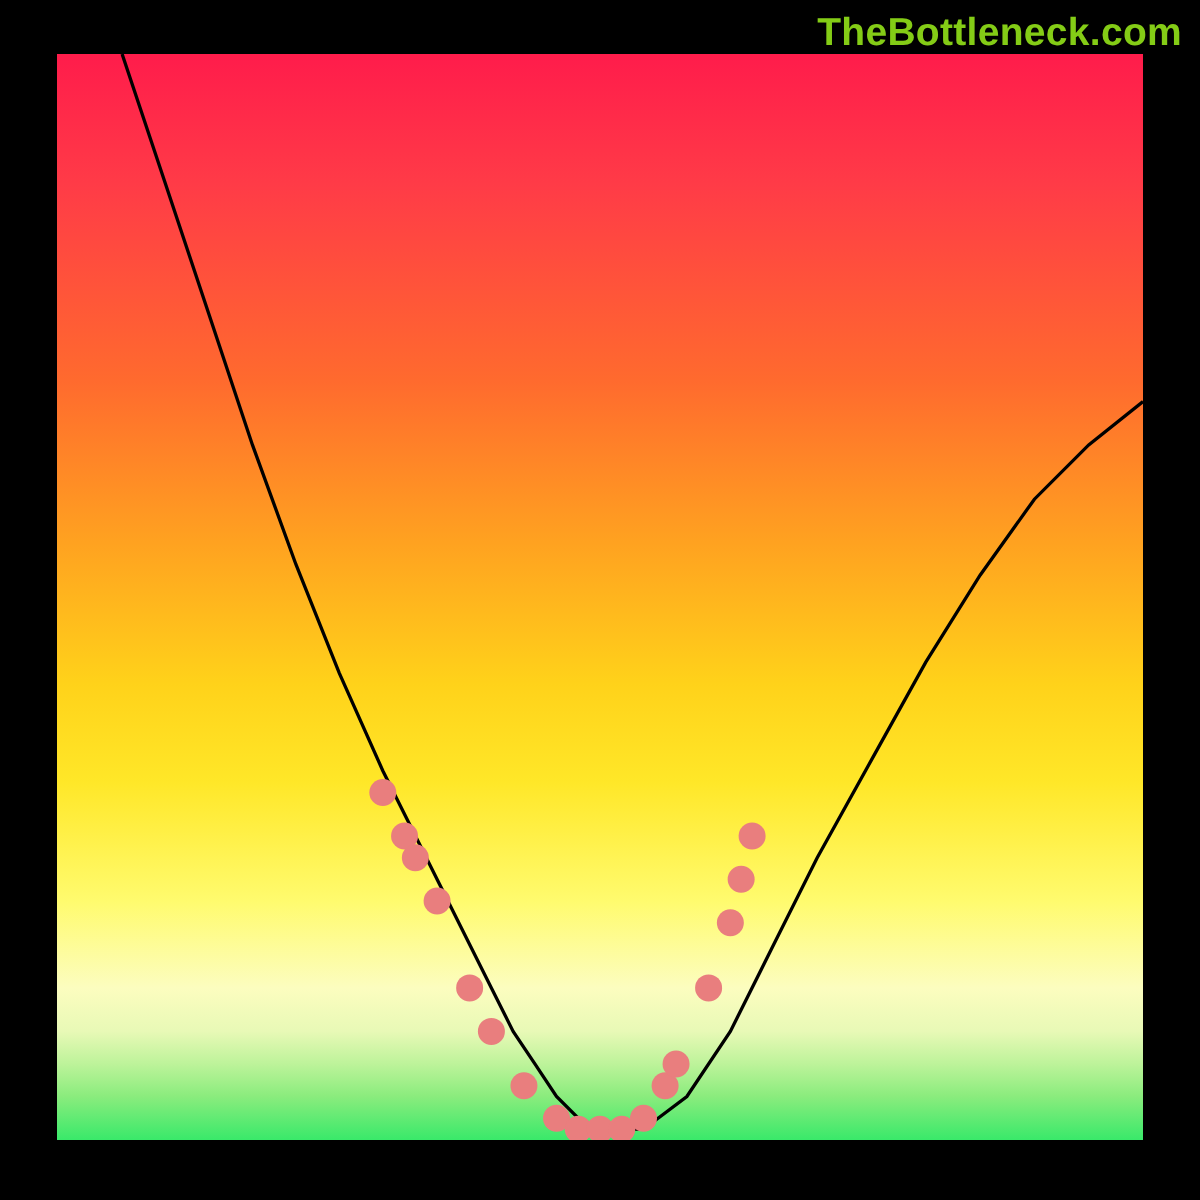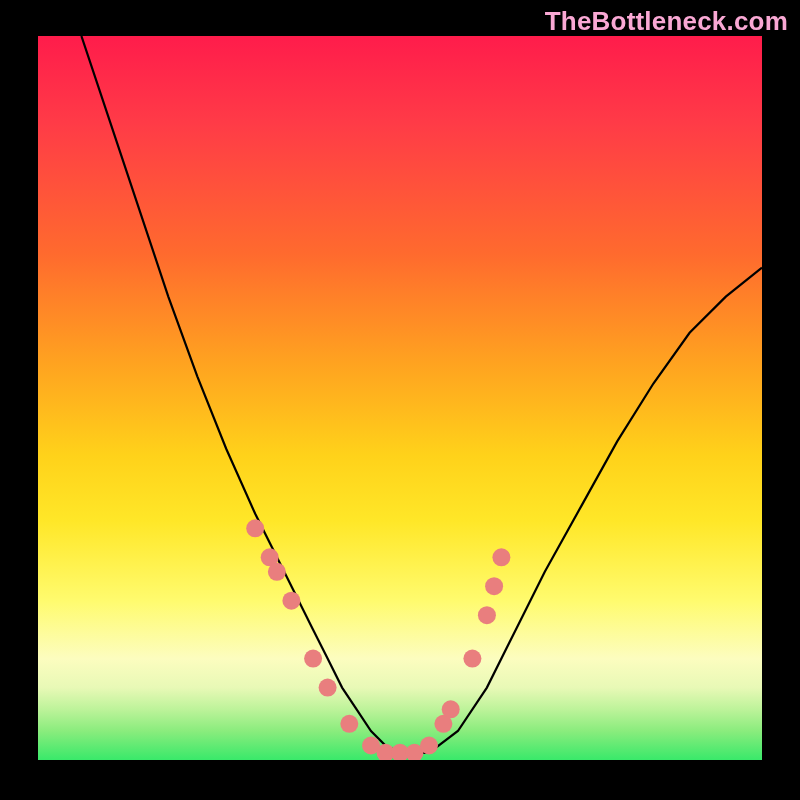--- a/index.html
+++ b/index.html
@@ -36,21 +36,21 @@
       #e8f9b6 90%,
       #bdf39a 93%,
       #8aec7d 96%,
       #39e96a 100%
     );
   }
   .watermark {
     position: absolute;
     top: 6px;
     right: 12px;
-    color: #f9a8d4;
+    color: #84cc16;
     font-size: 26px;
     font-weight: 600;
     letter-spacing: 0.2px;
     text-align: right;
   }
   svg.overlay {
     position: absolute;
     left: 38px;
     top: 36px;
     width: 724px;

